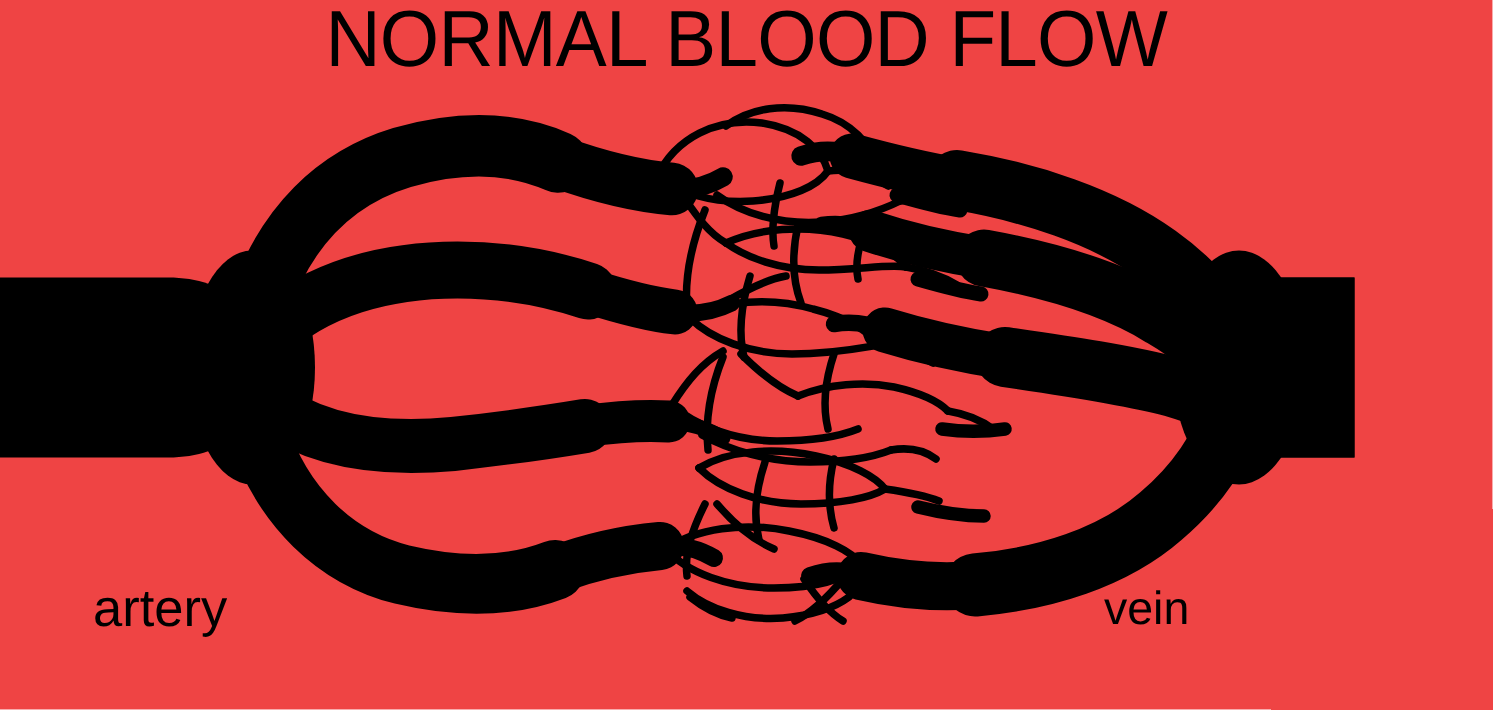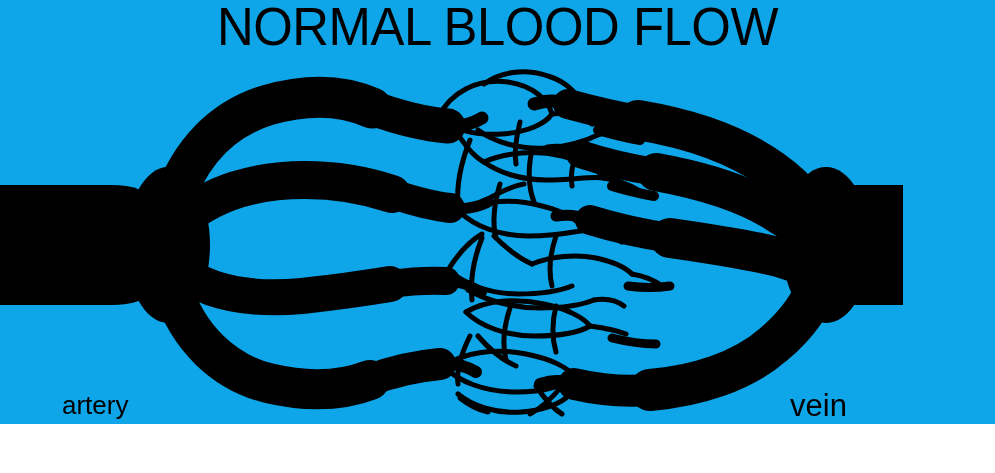--- a/index.html
+++ b/index.html
@@ -10,22 +10,22 @@
   }
   body {
     width: 995px;
     height: 473px;
     overflow: hidden;
     font-family: "Liberation Sans", sans-serif;
   }
   #figure {
     position: relative;
     width: 995px;
-    height: 424px;
-    background: #0ea5e9;
+    height: 473px;
+    background: #ef4444;
   }
   #diagram-svg {
     position: absolute;
     left: 0;
     top: 0;
     width: 995px;
     height: 473px;
     display: block;
   }
   .txt {
@@ -43,31 +43,31 @@
     font-size: 53px;
     line-height: 53px;
     letter-spacing: -0.5px;
     font-weight: 400;
     transform: scaleX(0.96);
     transform-origin: 50% 0;
   }
   #label-artery {
     left: 62px;
     top: 390px;
-    font-size: 26px;
+    font-size: 35px;
     line-height: 31px;
   }
   #label-capillary {
     left: 398px;
     top: 424px;
     font-size: 31px;
     line-height: 31px;
   }
   #label-vein {
-    left: 790px;
+    left: 736px;
     top: 390px;
     font-size: 31px;
     line-height: 31px;
   }
 </style>
 </head>
 <body>
 
 <div id="figure">
 

